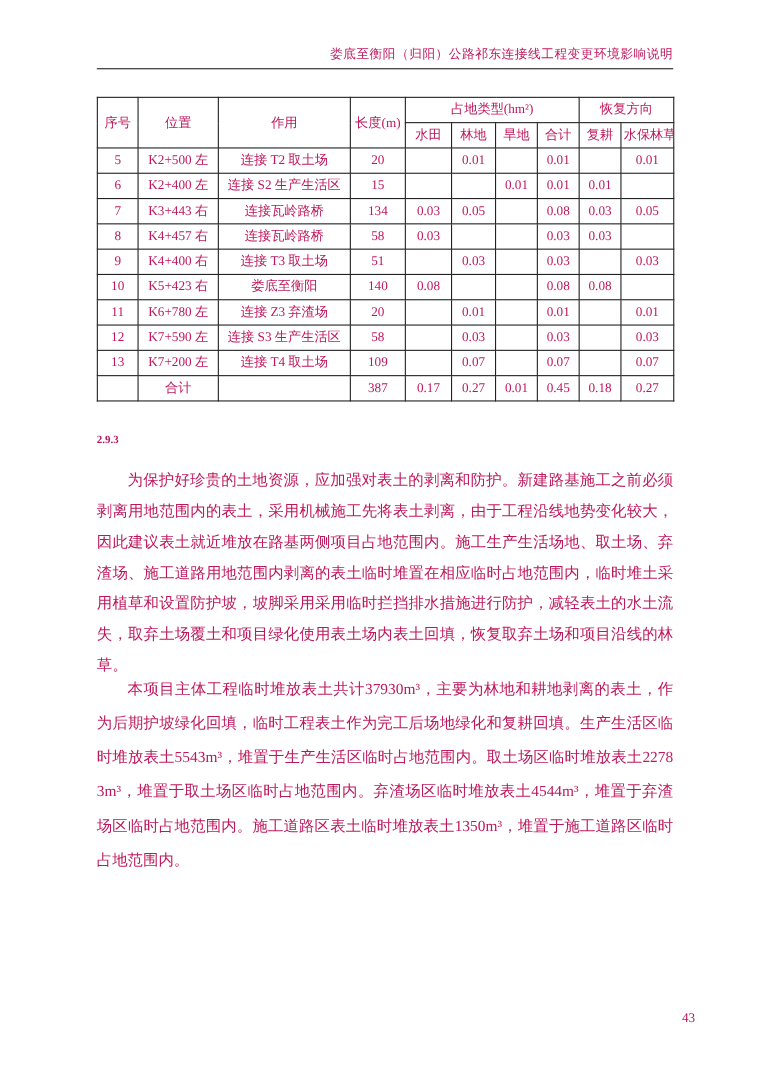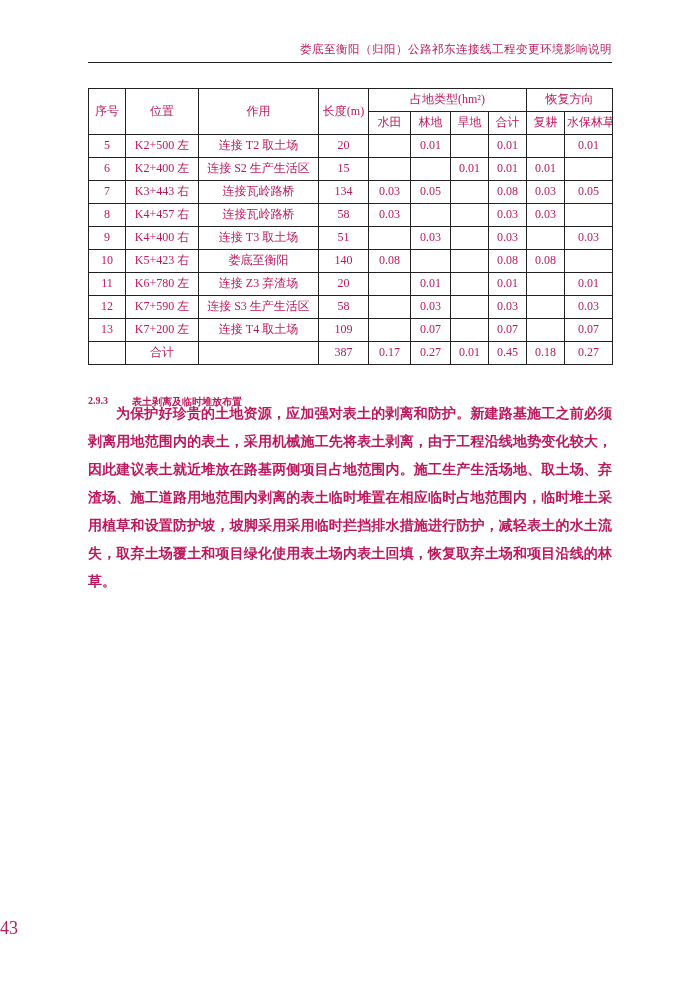--- a/index.html
+++ b/index.html
@@ -44,26 +44,26 @@
     text-align:right;
   }
   .section-heading .num { margin-right:24px; }
   .body-para {
     position:absolute; left:88px; width:524px;
     font-size:14px;
     text-align:justify;
     text-indent:2em;
     word-break:break-all;
   }
-  .para-1 { top:400px; line-height:28px;font-weight:bold; }
+  .para-1 { top:424px; line-height:28px; }
   .para-2 { top:612px; line-height:31px; }
   .page-footer {
     position:absolute; top:918px; left:0; width:632px;
-    text-align:left;
-    font-size:18px;
+    text-align:right;
+    font-size:12px;
   }
 </style>
 </head>
 <body>
 
 <div class="page">
 
   <div class="running-header">娄底至衡阳（归阳）公路祁东连接线工程变更环境影响说明</div>
 
   <table class="doc-table">
@@ -216,21 +216,21 @@
           <td>0.01</td>
           <td>0.45</td>
           <td>0.18</td>
           <td>0.27</td>
         </tr>
     </tbody>
   </table>
 
   <div class="section-heading">
     <span class="num">2.9.3</span>
-    <span>表土剥离及临时堆放布置</span>
   </div>
 
   <p class="body-para para-1">为保护好珍贵的土地资源，应加强对表土的剥离和防护。新建路基施工之前必须剥离用地范围内的表土，采用机械施工先将表土剥离，由于工程沿线地势变化较大，因此建议表土就近堆放在路基两侧项目占地范围内。施工生产生活场地、取土场、弃渣场、施工道路用地范围内剥离的表土临时堆置在相应临时占地范围内，临时堆土采用植草和设置防护坡，坡脚采用采用临时拦挡排水措施进行防护，减轻表土的水土流失，取弃土场覆土和项目绿化使用表土场内表土回填，恢复取弃土场和项目沿线的林草。</p>
 
+  <p class="body-para para-2">本项目主体工程临时堆放表土共计37930m³，主要为林地和耕地剥离的表土，作为后期护坡绿化回填，临时工程表土作为完工后场地绿化和复耕回填。生产生活区临时堆放表土5543m³，堆置于生产生活区临时占地范围内。取土场区临时堆放表土22783m³，堆置于取土场区临时占地范围内。弃渣场区临时堆放表土4544m³，堆置于弃渣场区临时占地范围内。施工道路区表土临时堆放表土1350m³，堆置于施工道路区临时占地范围内。</p>
 
   <div class="page-footer">43</div>
 
 </div>
 
 </body></html>

